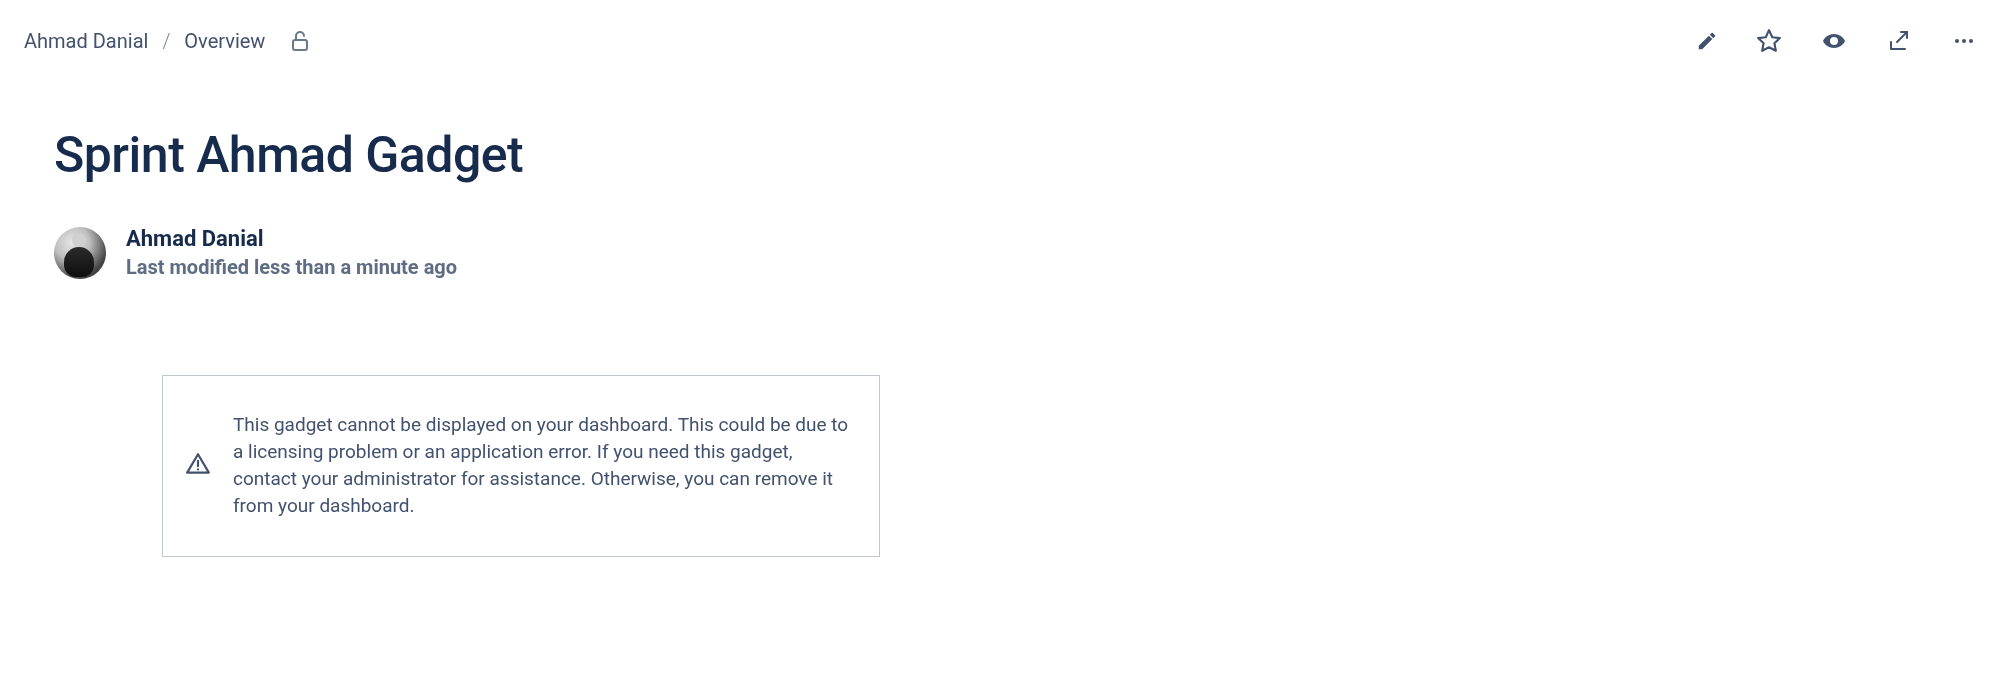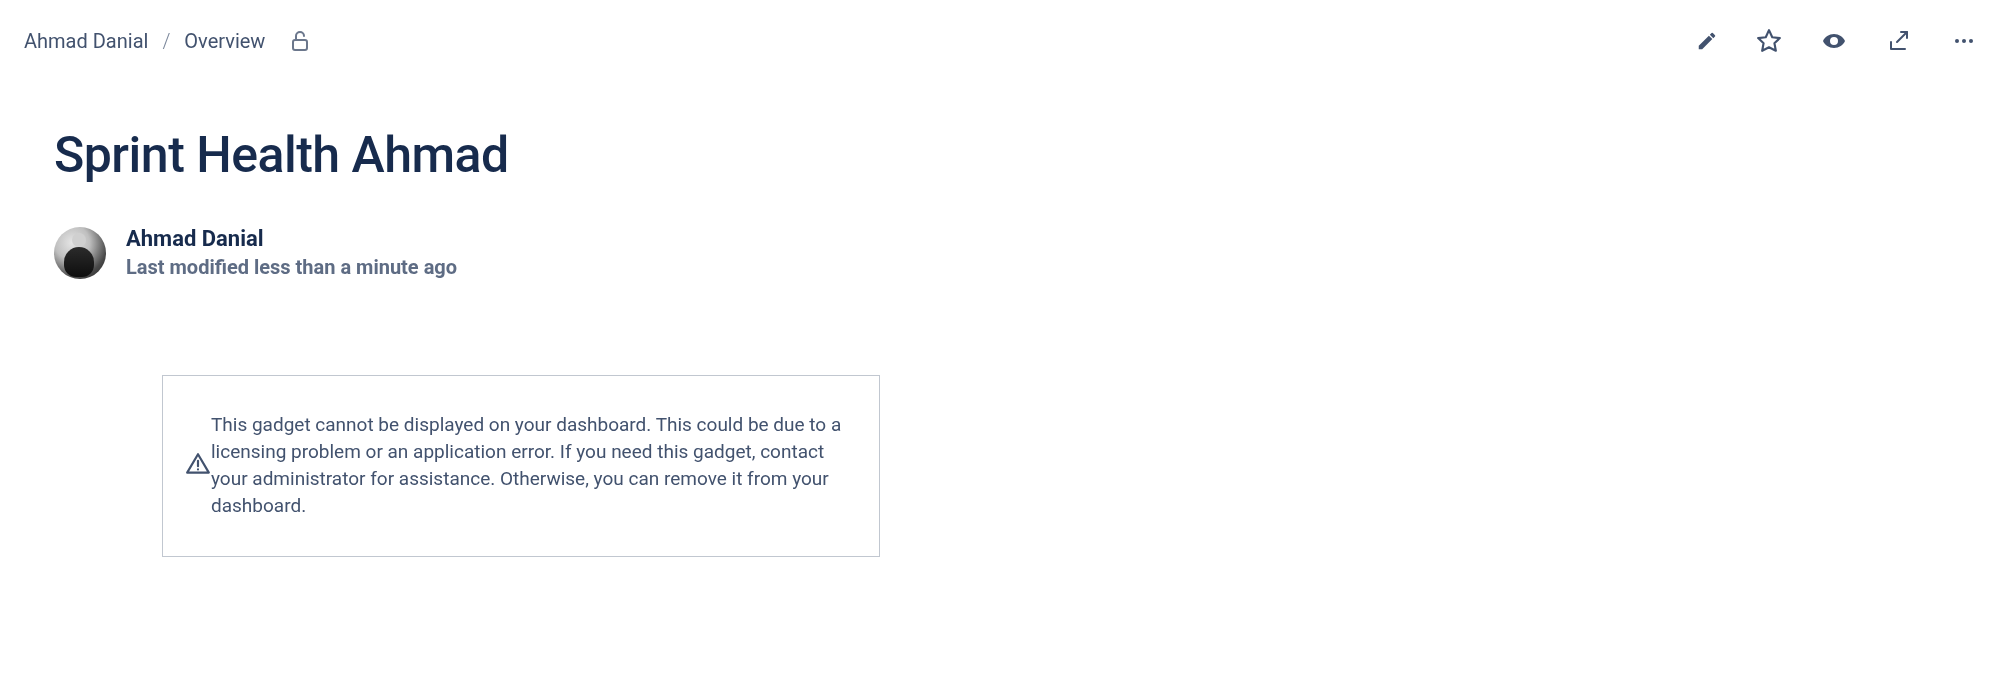--- a/index.html
+++ b/index.html
@@ -94,20 +94,21 @@
   .modified { font-size:20px; color:#5e6c84;font-weight:bold; }
   .gadget-panel {
     margin-top: 96px;
     margin-left: 138px;
     width: 718px;
     border: 1px solid #c1c7d0;
     background: #ffffff;
     padding: 36px 28px 36px 22px;
     display: flex;
     align-items: center;
+    gap: 22px;
   }
   .warn-icon { color:#42526e; flex-shrink:0; }
   .gadget-msg {
     font-size: 19px;
     line-height: 1.42;
     color: #42526e;
   }
 </style>
 </head>
 <body>
@@ -151,21 +152,21 @@
     <span class="action-btn" title="More">
       <svg width="28" height="24" viewBox="0 0 24 24" fill="currentColor">
           <circle cx="5" cy="12" r="2"></circle>
           <circle cx="12" cy="12" r="2"></circle>
           <circle cx="19" cy="12" r="2"></circle>
         </svg>
     </span>
   </div>
 </div>
 
-<h1 class="page-title">Sprint Health Ahmad</h1>
+<h1 class="page-title">Sprint Ahmad Gadget</h1>
 
 <div class="byline">
   <div class="avatar"></div>
   <div class="byline-text">
     <span class="author-name">Ahmad Danial</span>
     <span class="modified">Last modified less than a minute ago</span>
   </div>
 </div>
 
 <div class="gadget-panel">

